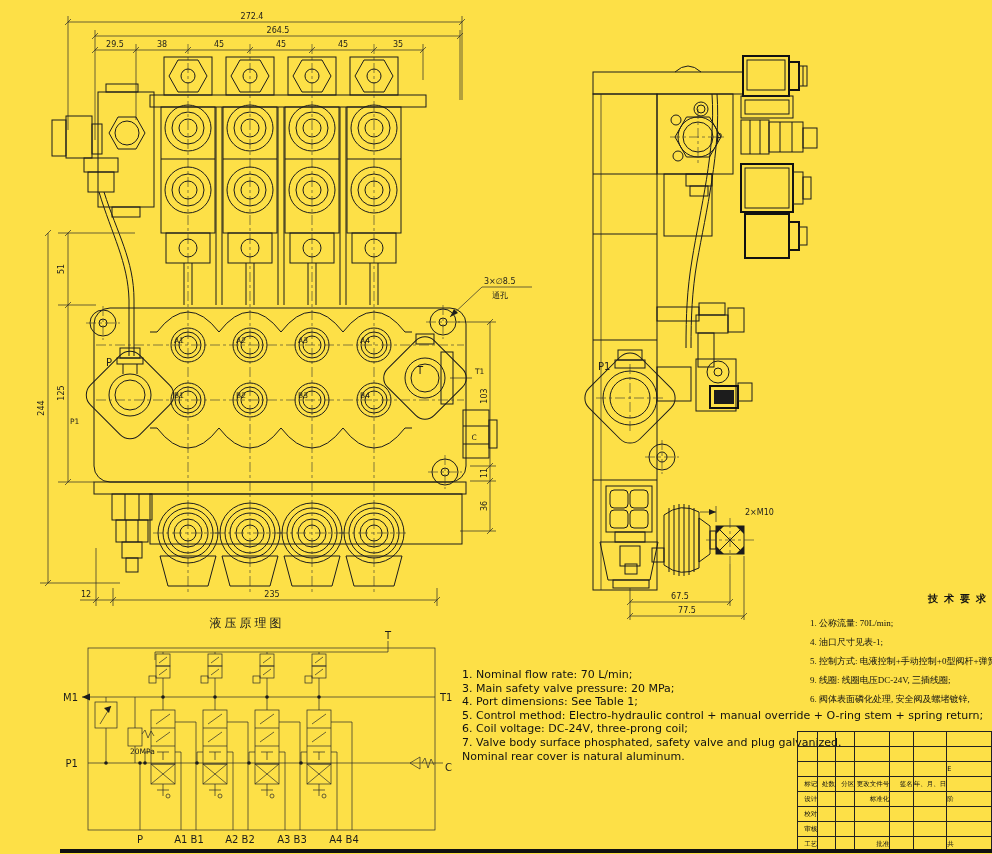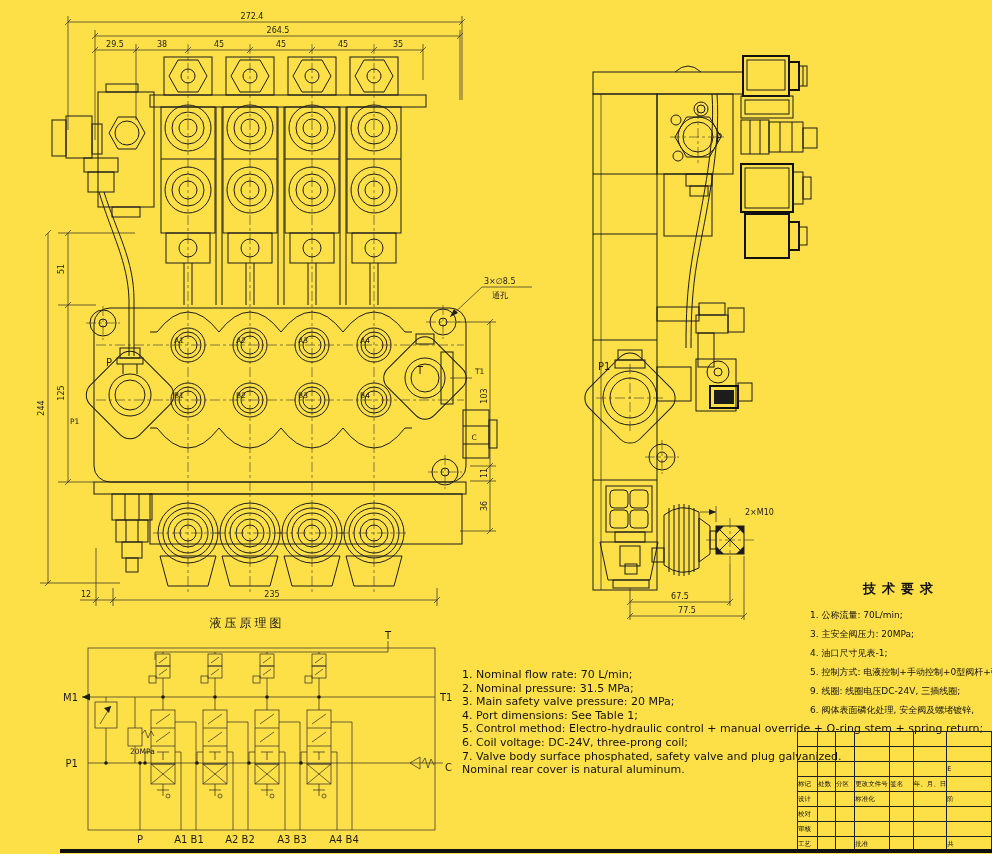--- a/index.html
+++ b/index.html
@@ -11,29 +11,29 @@
   .thk{fill:none;stroke:#111;stroke-width:2;}
   .cl{fill:none;stroke:#333;stroke-width:.6;stroke-dasharray:10 3 3 3;}
   .fil{fill:#1c1c1c;stroke:none;}
   text{fill:#1c1c1c;}
   .dim{font:8px "DejaVu Sans",sans-serif;}
   .port{font:7.5px "DejaVu Sans",sans-serif;}
   .lbl{font:10px "DejaVu Sans",sans-serif;}
   .cap{font:12px "DejaVu Sans",sans-serif;letter-spacing:3px;}
   
   .tech{position:absolute;left:810px;top:576px;width:182px;}
-  .tech h3{margin:4px 0 8px 0;text-align:center;font-size:13px;font-weight:bold;letter-spacing:6px;}
-  .tech div{font-size:9px;line-height:19px;white-space:nowrap;}
+  .tech h3{margin:16px 0 8px 0;text-align:right;font-size:10px;font-weight:bold;letter-spacing:6px;}
+  .tech div{font-size:9px;line-height:19px;white-space:nowrap;font-family:Liberation Serif, serif;}
   .tech div.cont{padding-left:8px;}
   .notes{position:absolute;left:462px;top:668px;width:470px;}
   .notes div{font-size:11px;line-height:13.6px;white-space:nowrap;}
   
   .tblock{position:absolute;left:797px;top:731px;}
   .tblock table{border-collapse:collapse;table-layout:fixed;}
-  .tblock td{border:1px solid #222;padding:0;font-size:6.5px;text-align:left;
+  .tblock td{border:1px solid #222;padding:0;font-size:6.5px;text-align:right;
              overflow:hidden;white-space:nowrap;height:14px;}
   .bottom-border{position:absolute;left:60px;top:849px;width:932px;height:4px;background:#111;}
 </style>
 </head>
 <body>
 
 <div id="sheet">
 
 <svg width="992" height="854" viewBox="0 0 992 854">
 <defs>
@@ -477,30 +477,28 @@
   <text class="lbl" x="189" y="843" text-anchor="middle">A1 B1</text>
   <text class="lbl" x="240" y="843" text-anchor="middle">A2 B2</text>
   <text class="lbl" x="292" y="843" text-anchor="middle">A3 B3</text>
   <text class="lbl" x="344" y="843" text-anchor="middle">A4 B4</text>
 </g>
 </svg>
 
 <div class="tech">
   <h3>技术要求</h3>
   <div>1. 公称流量: 70L/min;</div>
-  <div>3. 主安全阀压力: 20MPa;</div>
   <div>4. 油口尺寸见表-1;</div>
   <div>5. 控制方式: 电液控制+手动控制+0型阀杆+弹簧复位;</div>
   <div>9. 线圈: 线圈电压DC-24V, 三插线圈;</div>
   <div>6. 阀体表面磷化处理, 安全阀及螺堵镀锌,</div>
 </div>
 
 <div class="notes">
   <div>1. Nominal flow rate: 70 L/min;</div>
-  <div>2. Nominal pressure: 31.5 MPa;</div>
   <div>3. Main safety valve pressure: 20 MPa;</div>
   <div>4. Port dimensions: See Table 1;</div>
   <div>5. Control method: Electro-hydraulic control + manual override + O-ring stem + spring return;</div>
   <div>6. Coil voltage: DC-24V, three-prong coil;</div>
   <div>7. Valve body surface phosphated, safety valve and plug galvanized.</div>
   <div>Nominal rear cover is natural aluminum.</div>
 </div>
 
 <div class="tblock">
   <table>

